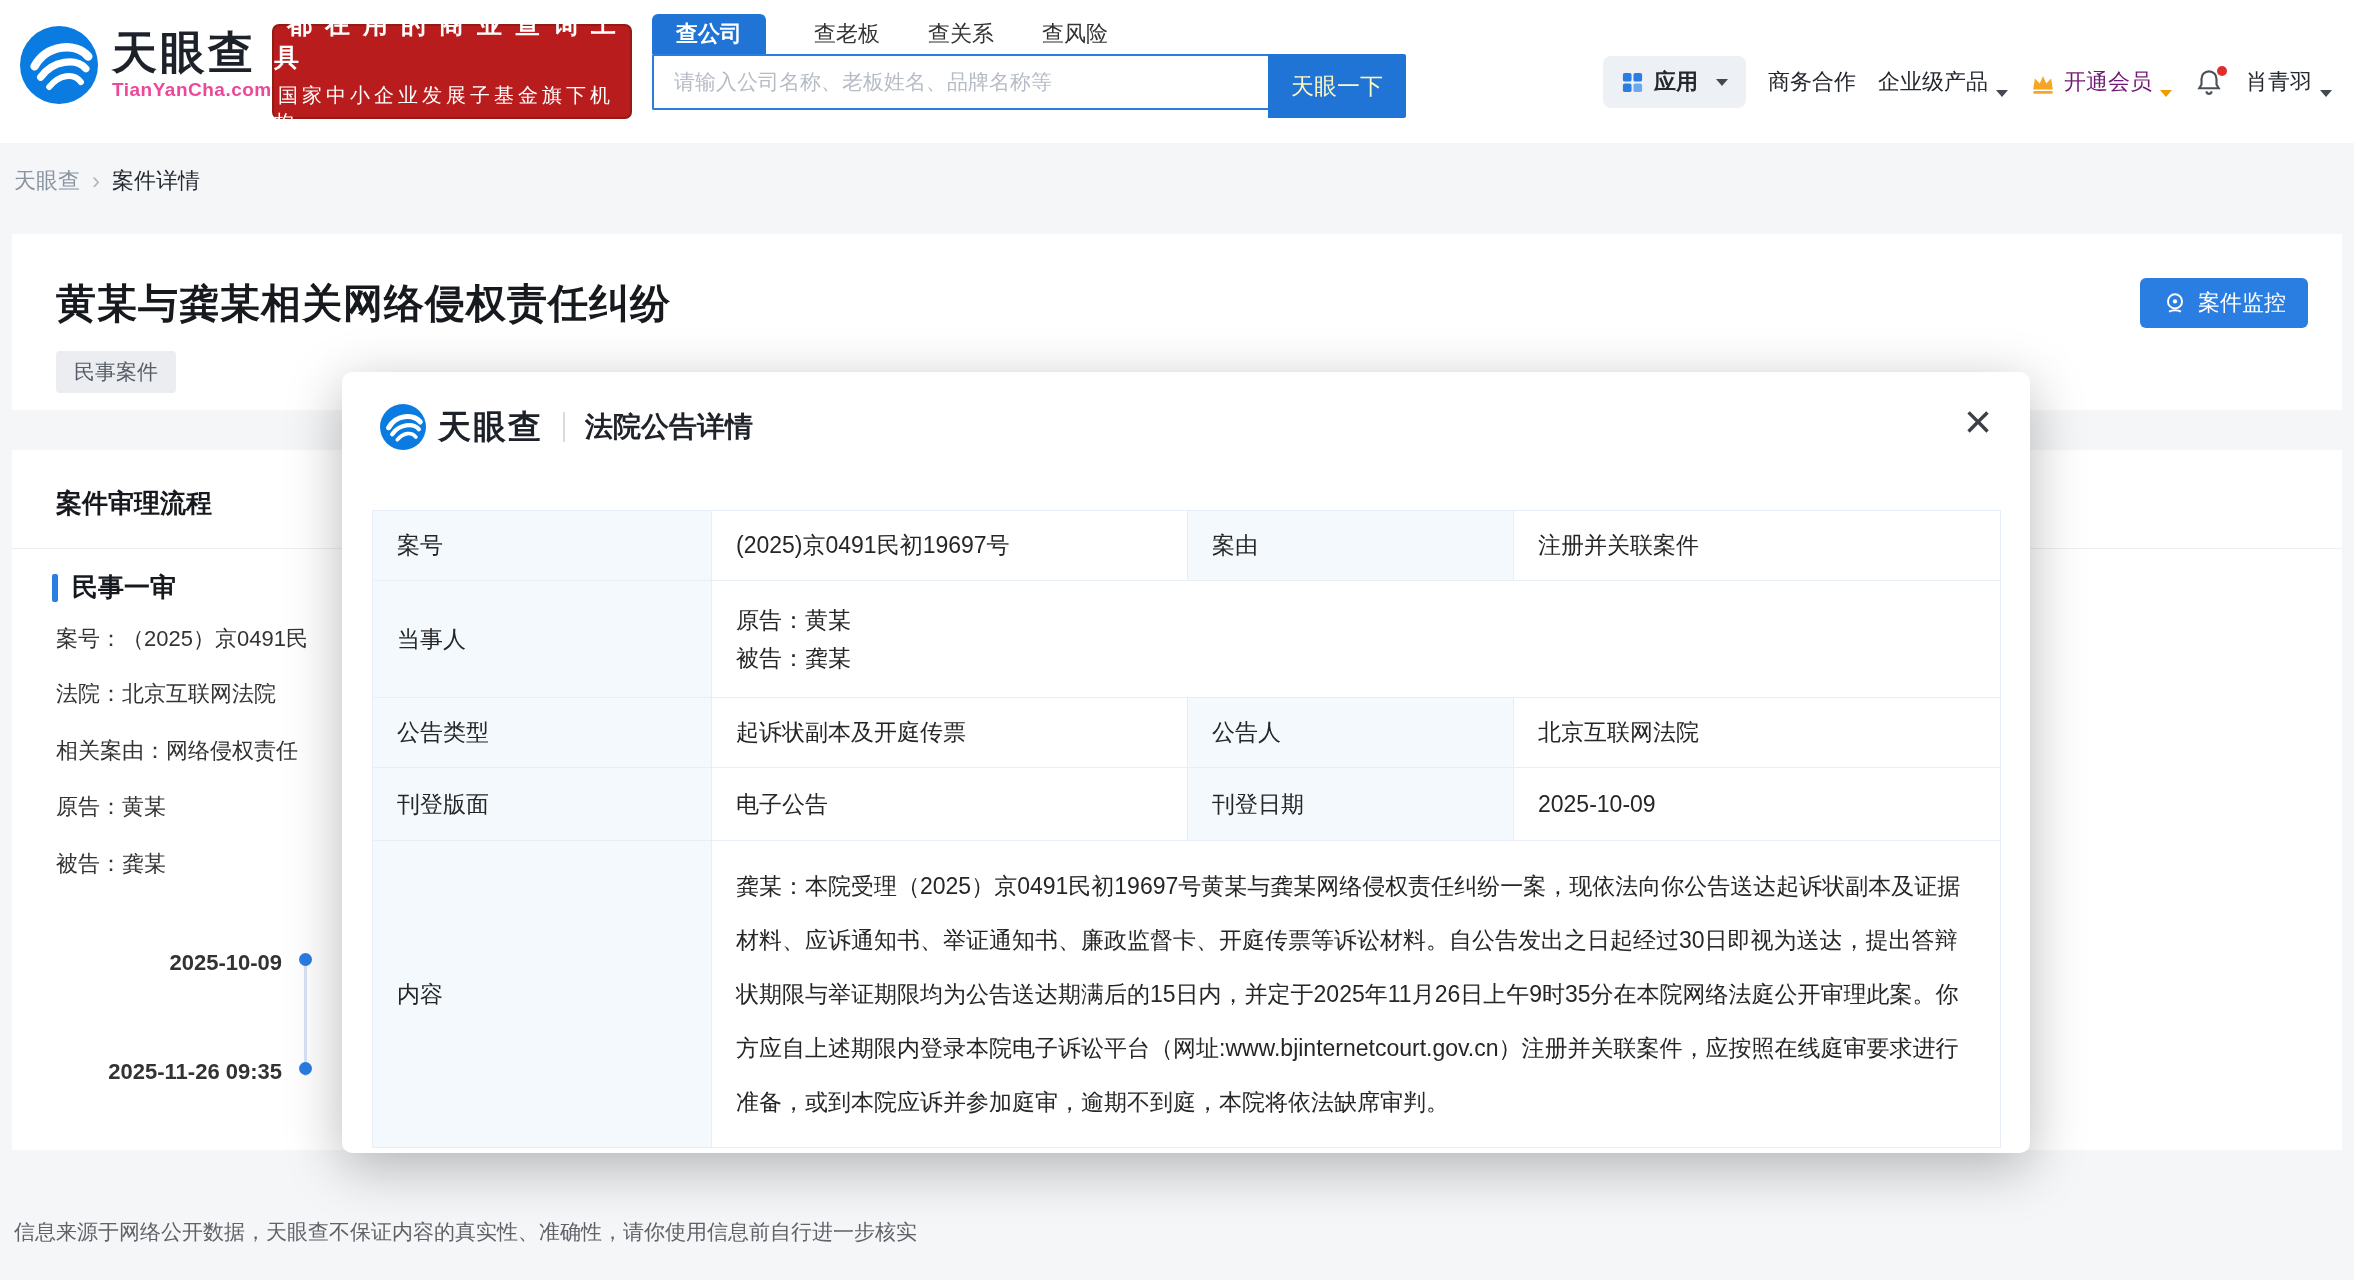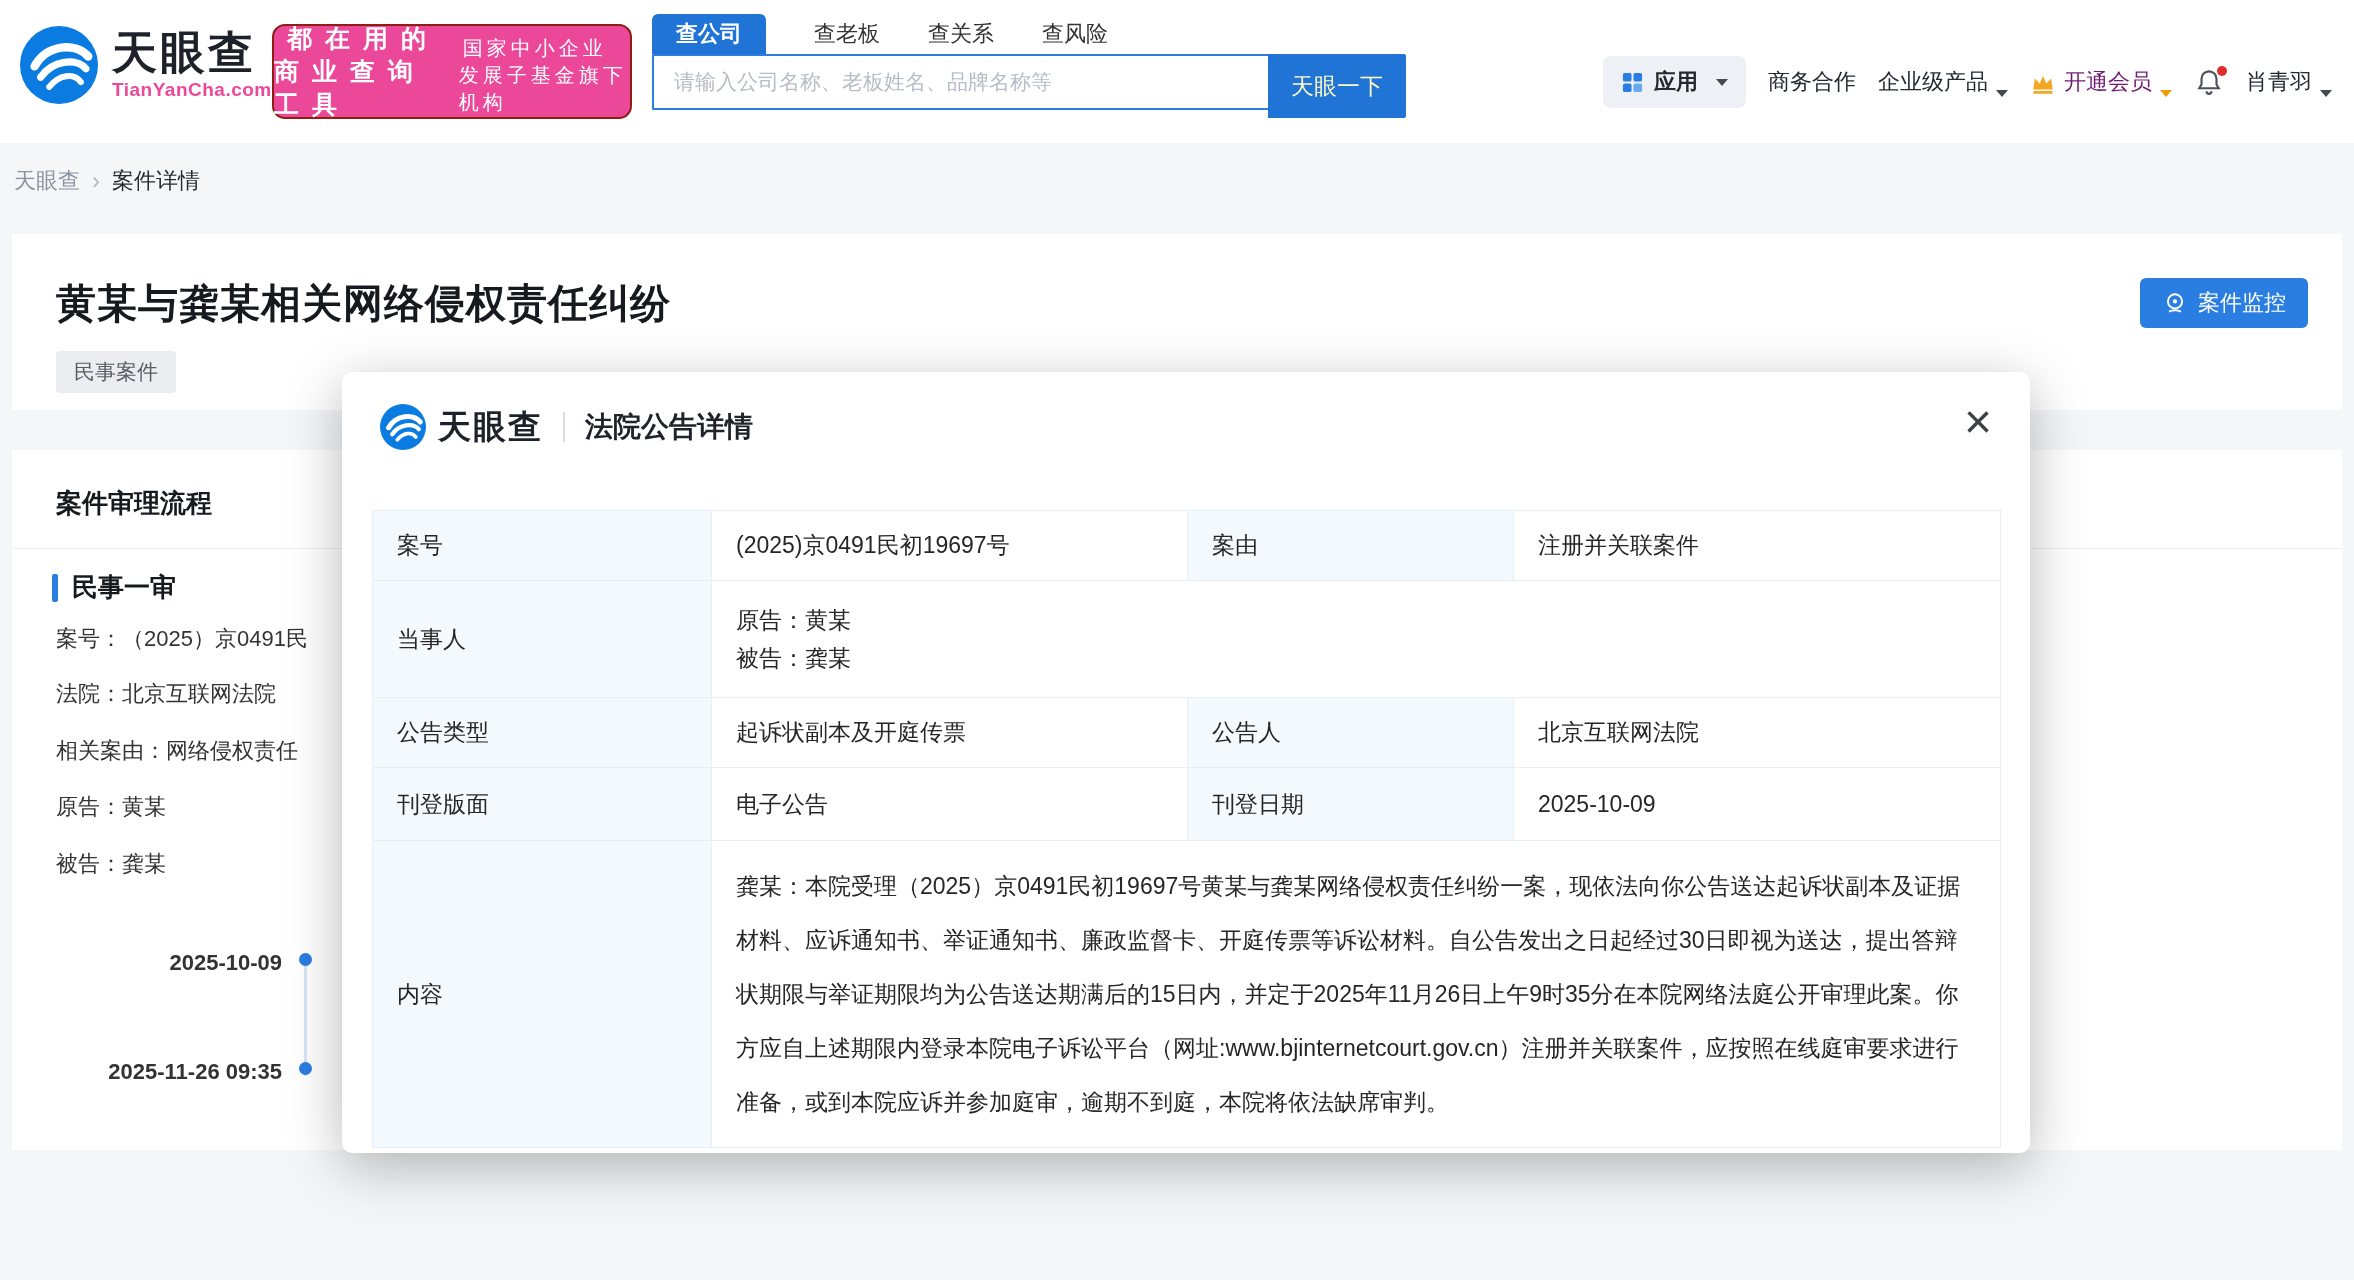--- a/index.html
+++ b/index.html
@@ -7,21 +7,21 @@
   body { font-family:"Liberation Sans","DejaVu Sans",sans-serif; }
   .viewport { position:relative; width:2354px; height:1280px; background:#f5f6f8; overflow:hidden; }
 
   
   .topbar { position:absolute; top:0; left:0; width:100%; height:143px; background:#fff; }
   .brand { position:absolute; left:20px; top:26px; display:flex; align-items:center; gap:14px; cursor:pointer; }
   .brand-icon svg { width:78px; height:78px; display:block; }
   .brand-name { display:block; font-size:45px; font-weight:700; color:#1d2129; letter-spacing:3px; line-height:1.05; }
   .brand-domain { display:block; font-size:19px; font-weight:700; color:#ec4899; letter-spacing:.5px; margin-top:2px; }
 
-  .promo { position:absolute; left:272px; top:24px; width:360px; height:95px; background:#ec4899; border:2px solid #8f1d13; border-radius:13px; color:#fff; display:flex; justify-content:center; align-items:center; }
+  .promo { position:absolute; left:272px; top:24px; width:360px; height:95px; background:#b91c1c; border:2px solid #8f1d13; border-radius:7px; color:#fff; display:flex; flex-direction:column; justify-content:center; align-items:center; }
   .promo-line1 { font-size:25px; font-weight:700; letter-spacing:13px; text-indent:13px; }
   .promo-line2 { font-size:20px; letter-spacing:4px; text-indent:4px; margin-top:8px; }
 
   .tabs { position:absolute; left:652px; top:14px; height:40px; display:flex; align-items:center; gap:48px; }
   .tab { font-size:22px; color:#333; cursor:pointer; }
   .tab.active { height:40px; display:flex; align-items:center; padding:0 24px; background:#1f74d6; color:#fff; font-weight:700; border-radius:6px 6px 0 0; }
 
   .search-box { position:absolute; left:652px; top:54px; display:flex; }
   .search-input { width:616px; height:56px; border:2px solid #2a7de1; border-right:none; border-radius:2px 0 0 2px; padding:0 20px; font-size:21px; color:#0f172a; outline:none; background:#fff; font-family:inherit; }
   .search-input::placeholder { color:#b6bcc6; }
@@ -206,20 +206,21 @@
     <div class="field f4">原告：黄某</div>
     <div class="field f5">被告：龚某</div>
 
     <div class="tl-date tl-d1">2025-10-09</div>
     <div class="tl-date tl-d2">2025-11-26 09:35</div>
     <div class="tl-line"></div>
     <div class="tl-dot tl-p1"></div>
     <div class="tl-dot tl-p2"></div>
   </section>
 
+  <div class="footer">信息来源于网络公开数据，天眼查不保证内容的真实性、准确性，请你使用信息前自行进一步核实</div>
 
   <div class="modal">
     <div class="modal-head">
       <span class="brand-icon">
         <svg viewBox="0 0 64 64">
           <circle cx="32" cy="32" r="32" fill="#0a7be0"></circle>
           <path d="M12 33 C 22 15, 46 13, 56 25" stroke="#fff" stroke-width="7" fill="none" stroke-linecap="round"></path>
           <path d="M17 42 C 27 28, 46 26, 54 35" stroke="#fff" stroke-width="6" fill="none" stroke-linecap="round"></path>
           <path d="M24 50 C 32 40, 44 38, 50 46" stroke="#fff" stroke-width="5" fill="none" stroke-linecap="round"></path>
         </svg>

